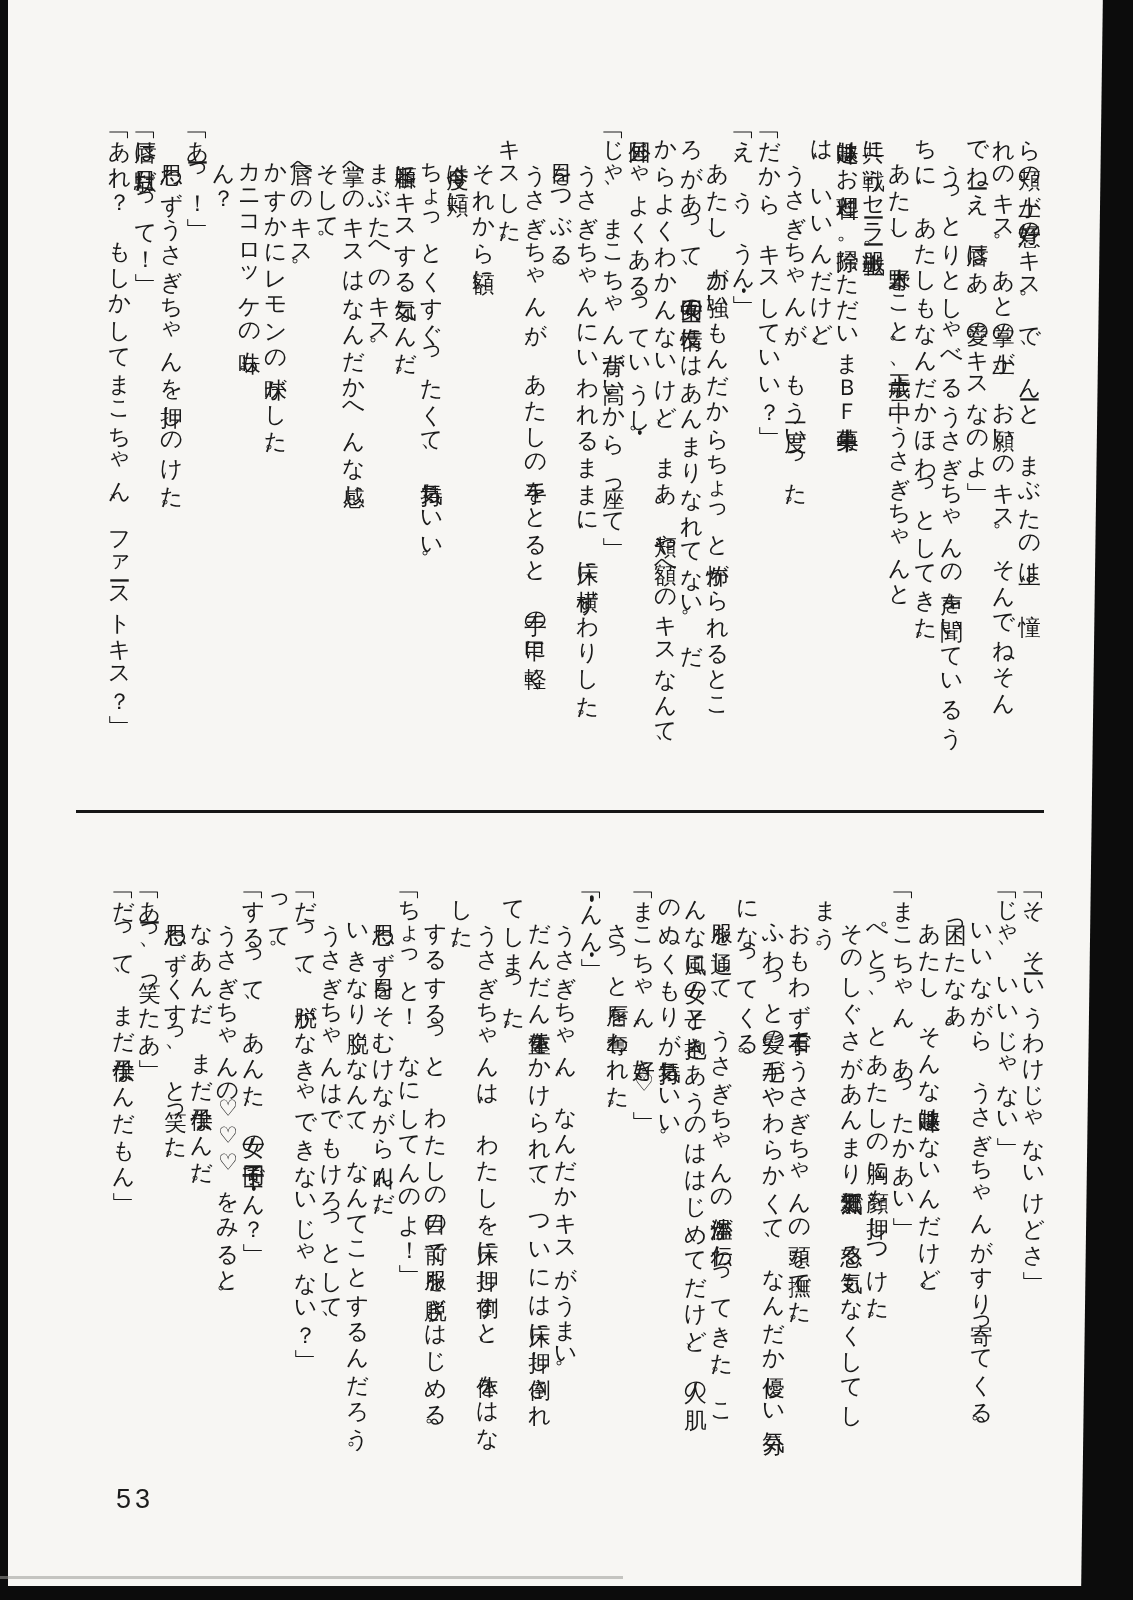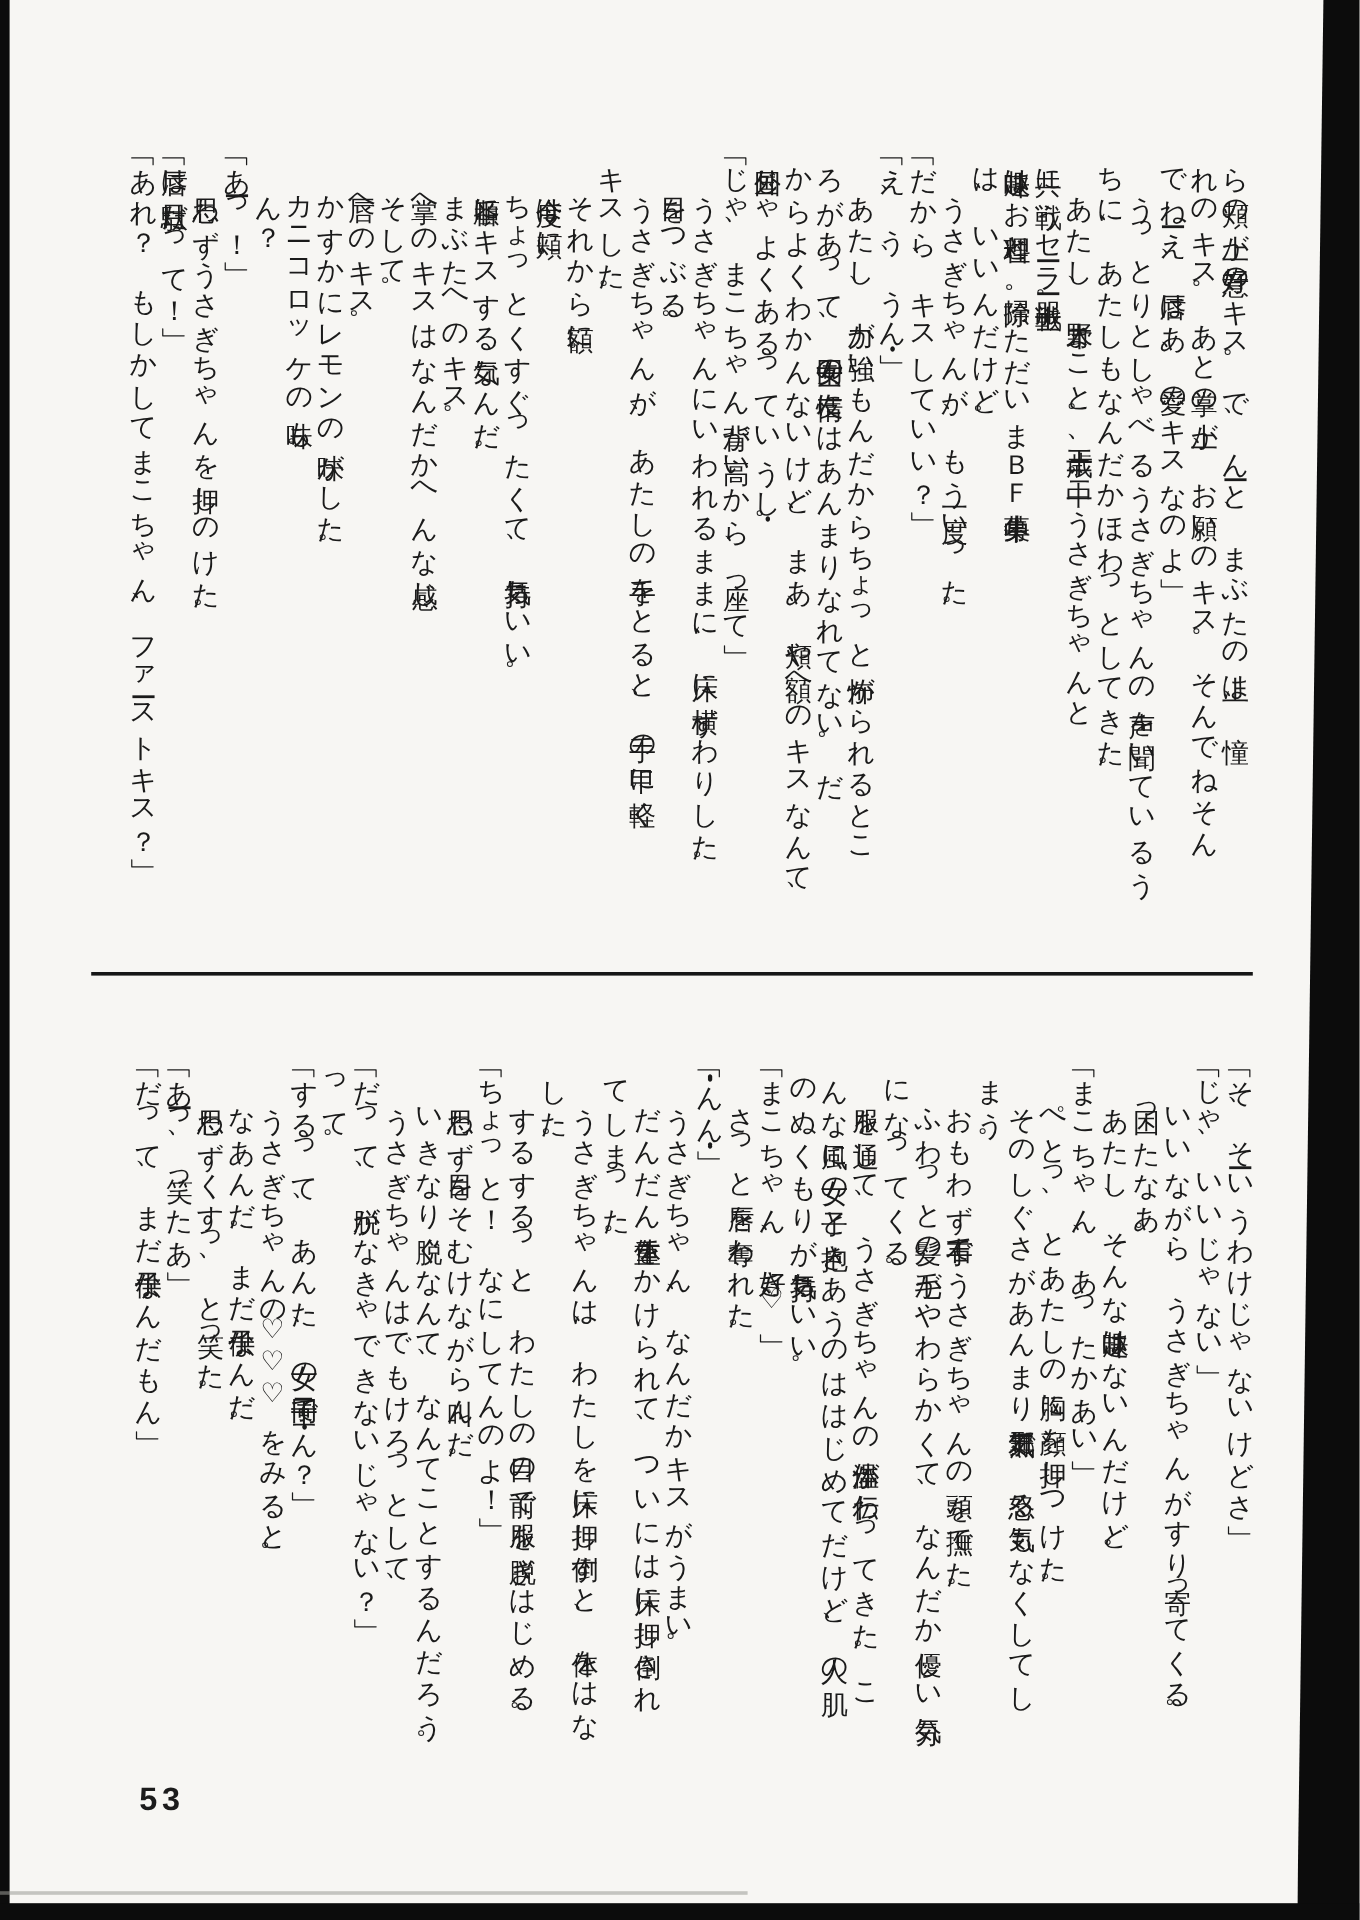--- a/index.html
+++ b/index.html
@@ -70,21 +70,21 @@
     left: 76px;
     width: 968px;
     height: 3px;
     background: #161616;
   }
   .page-number {
     position: absolute;
     left: 116px;
     top: 1484px;
     font-family: "Liberation Sans", "DejaVu Sans", sans-serif;
-    font-weight: bold;
+    font-weight: normal;
     font-size: 27px;
     letter-spacing: 4px;
     color: #1c1c1c;
   }
 </style>
 </head>
 <body>
 
 <div class="page">
 

